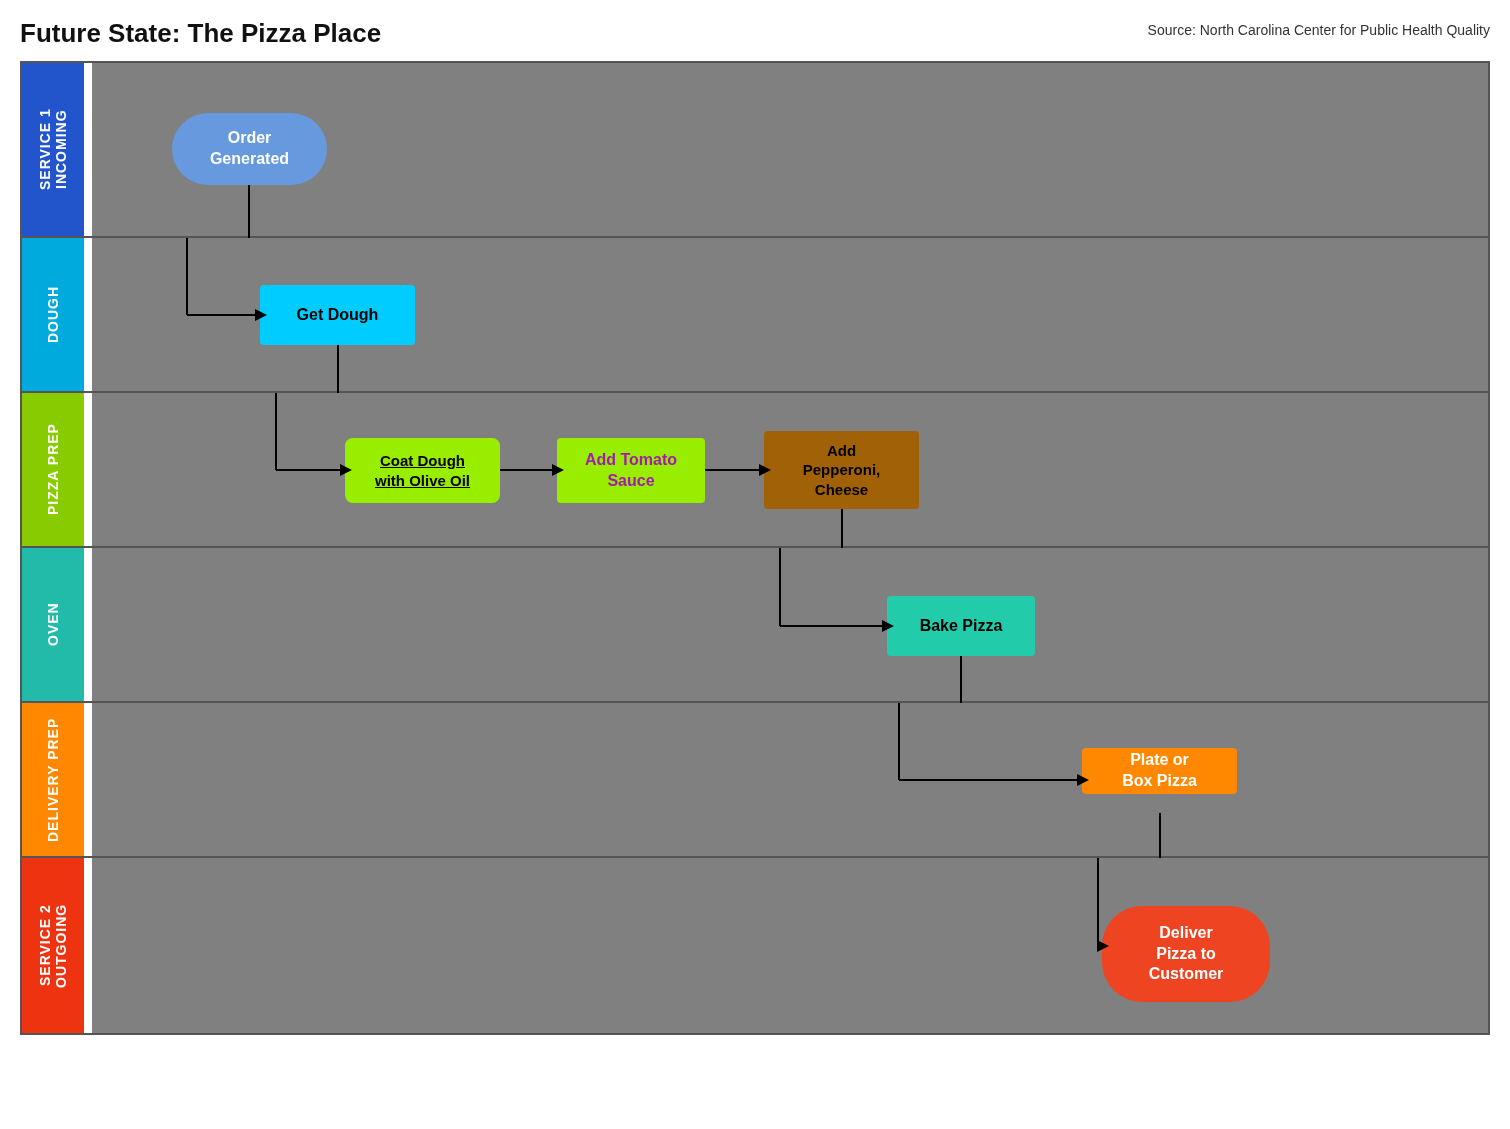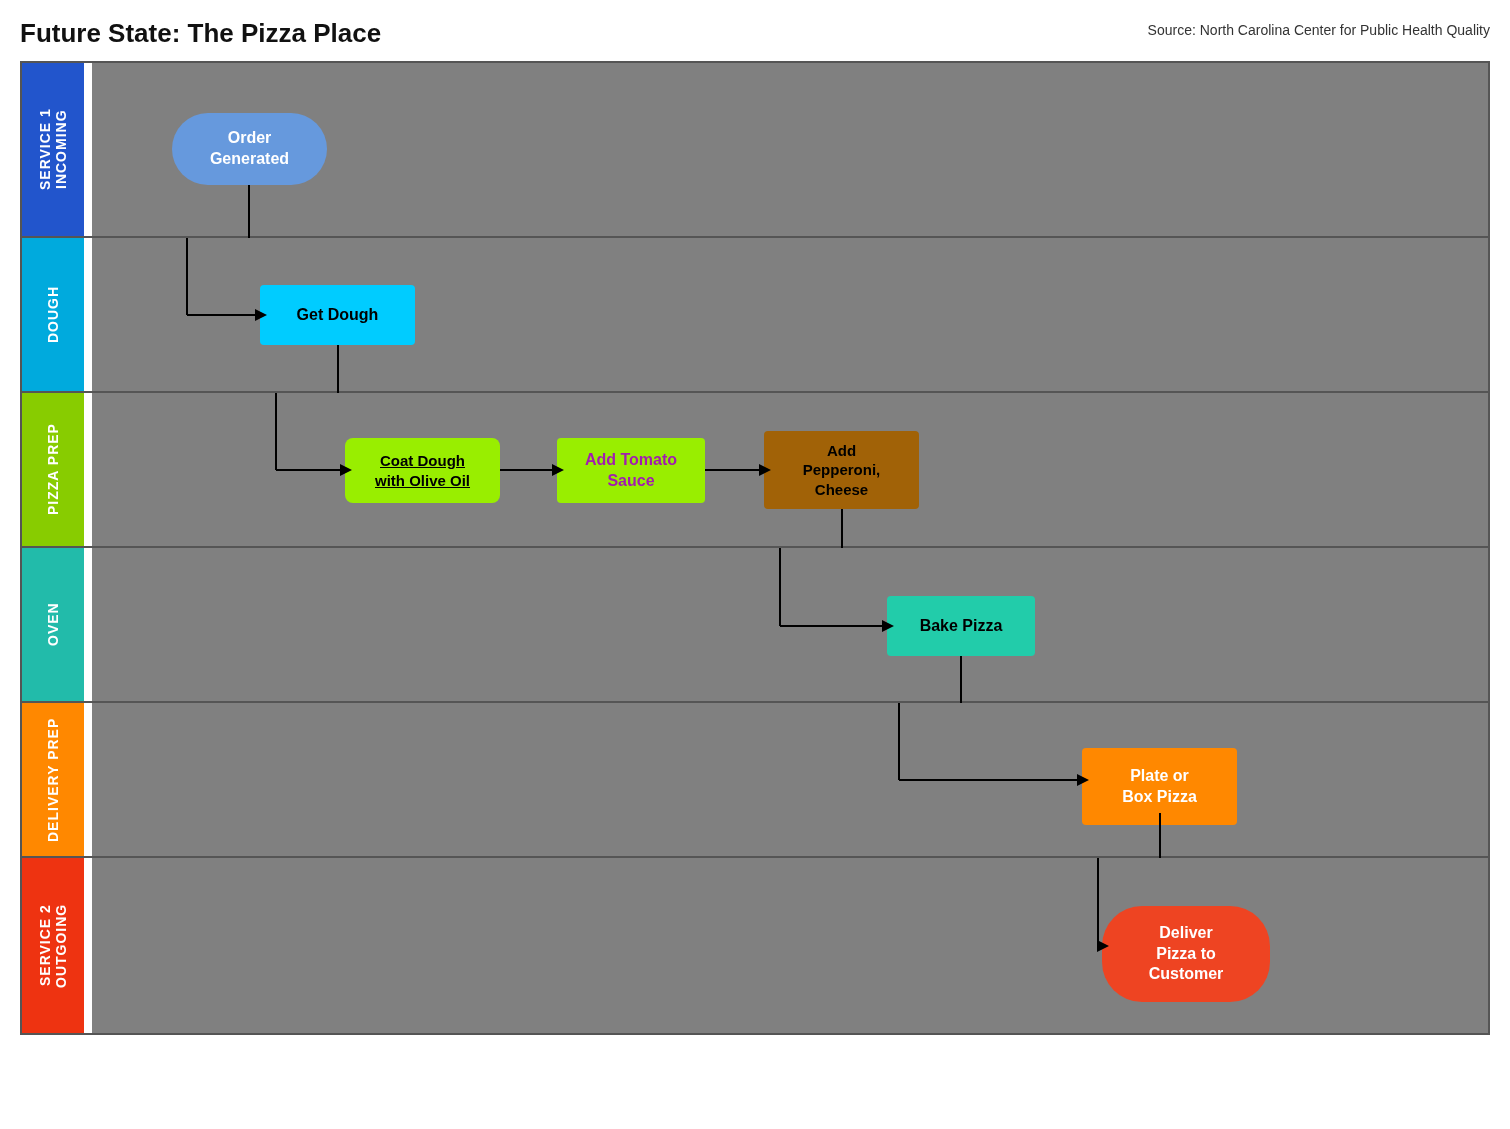--- a/index.html
+++ b/index.html
@@ -177,21 +177,21 @@
 
           <line x1="869" y1="108" x2="869" y2="155" stroke="#000" stroke-width="2"></line>
         </svg>
       </div>
     </div>
 
     <div class="swim-lane" style="min-height:155px;">
       <div class="lane-label" style="background:#FF8800;">DELIVERY PREP</div>
       <div class="lane-content" style="position:relative;">
 
-        <div class="flow-step step-rect" style="background:#FF8800; color:#fff; left:990px; top:45px; width:155px; height:77px; border-radius:4px; position:absolute; font-size:16px; font-weight:bold; display:flex; align-items:center; justify-content:center; text-align:center; line-height:1.3;">
+        <div class="flow-step step-rect" style="background:#FF8800; color:#fff; left:990px; top:45px; width:155px; height:46px; border-radius:4px; position:absolute; font-size:16px; font-weight:bold; display:flex; align-items:center; justify-content:center; text-align:center; line-height:1.3;">
           Plate or<br>Box Pizza
         </div>
         <svg style="position:absolute; left:0; top:0; width:100%; height:100%; overflow:visible; pointer-events:none;">
 
           <line x1="807" y1="0" x2="807" y2="77" stroke="#000" stroke-width="2"></line>
           <line x1="807" y1="77" x2="989" y2="77" stroke="#000" stroke-width="2"></line>
           <polygon points="985,71 997,77 985,83" fill="#000"></polygon>
 
           <line x1="1068" y1="110" x2="1068" y2="155" stroke="#000" stroke-width="2"></line>
         </svg>

